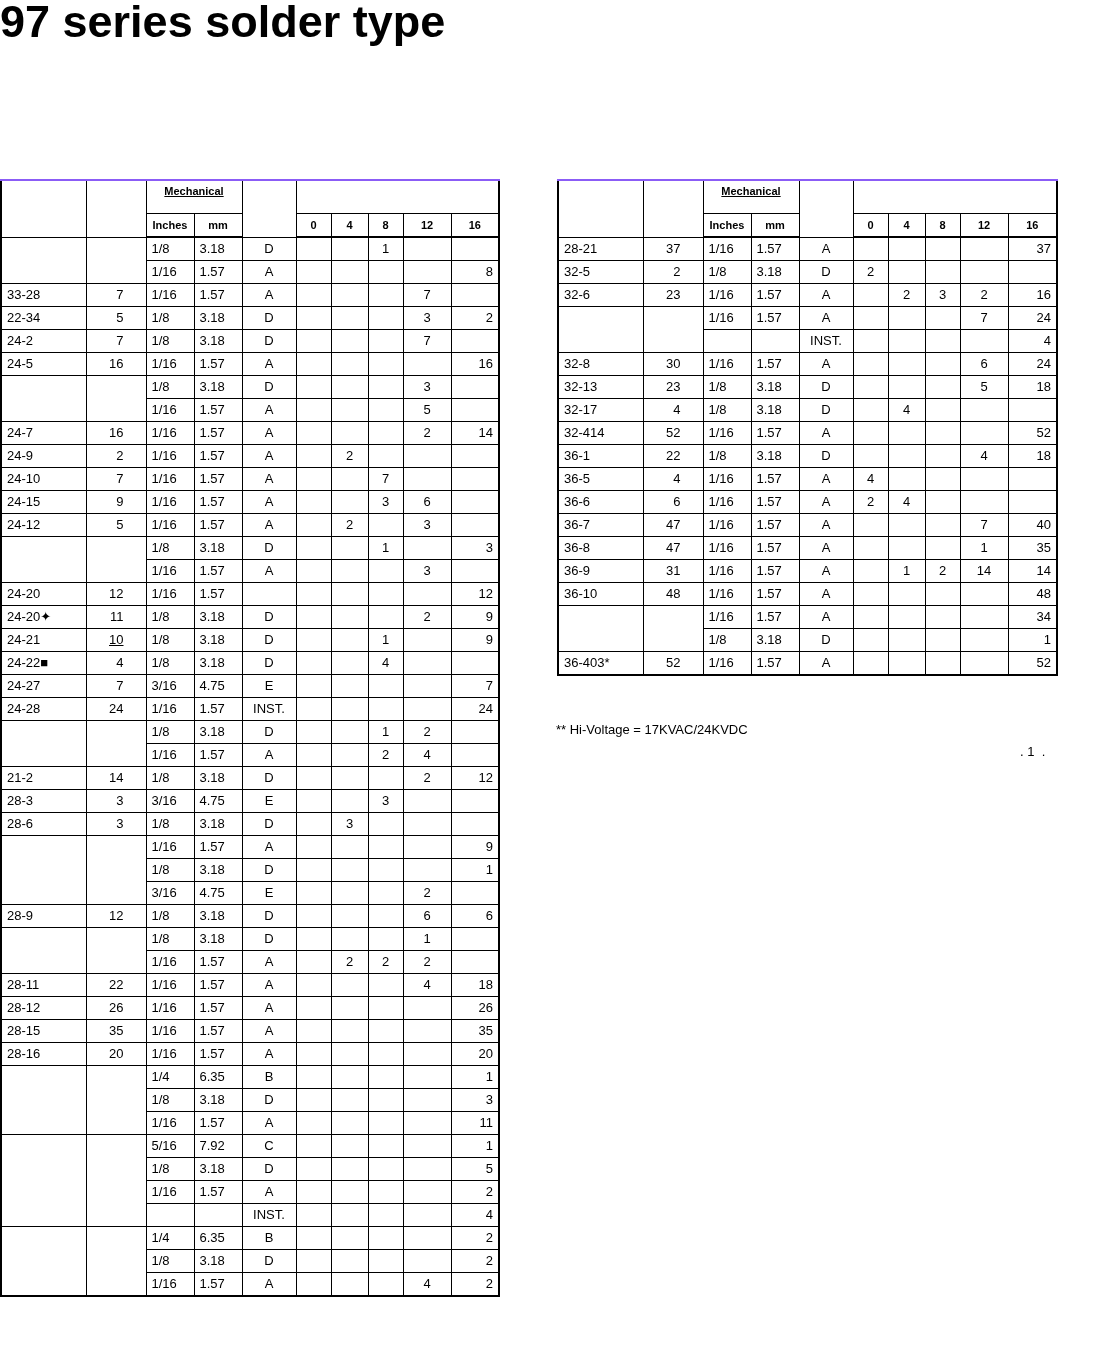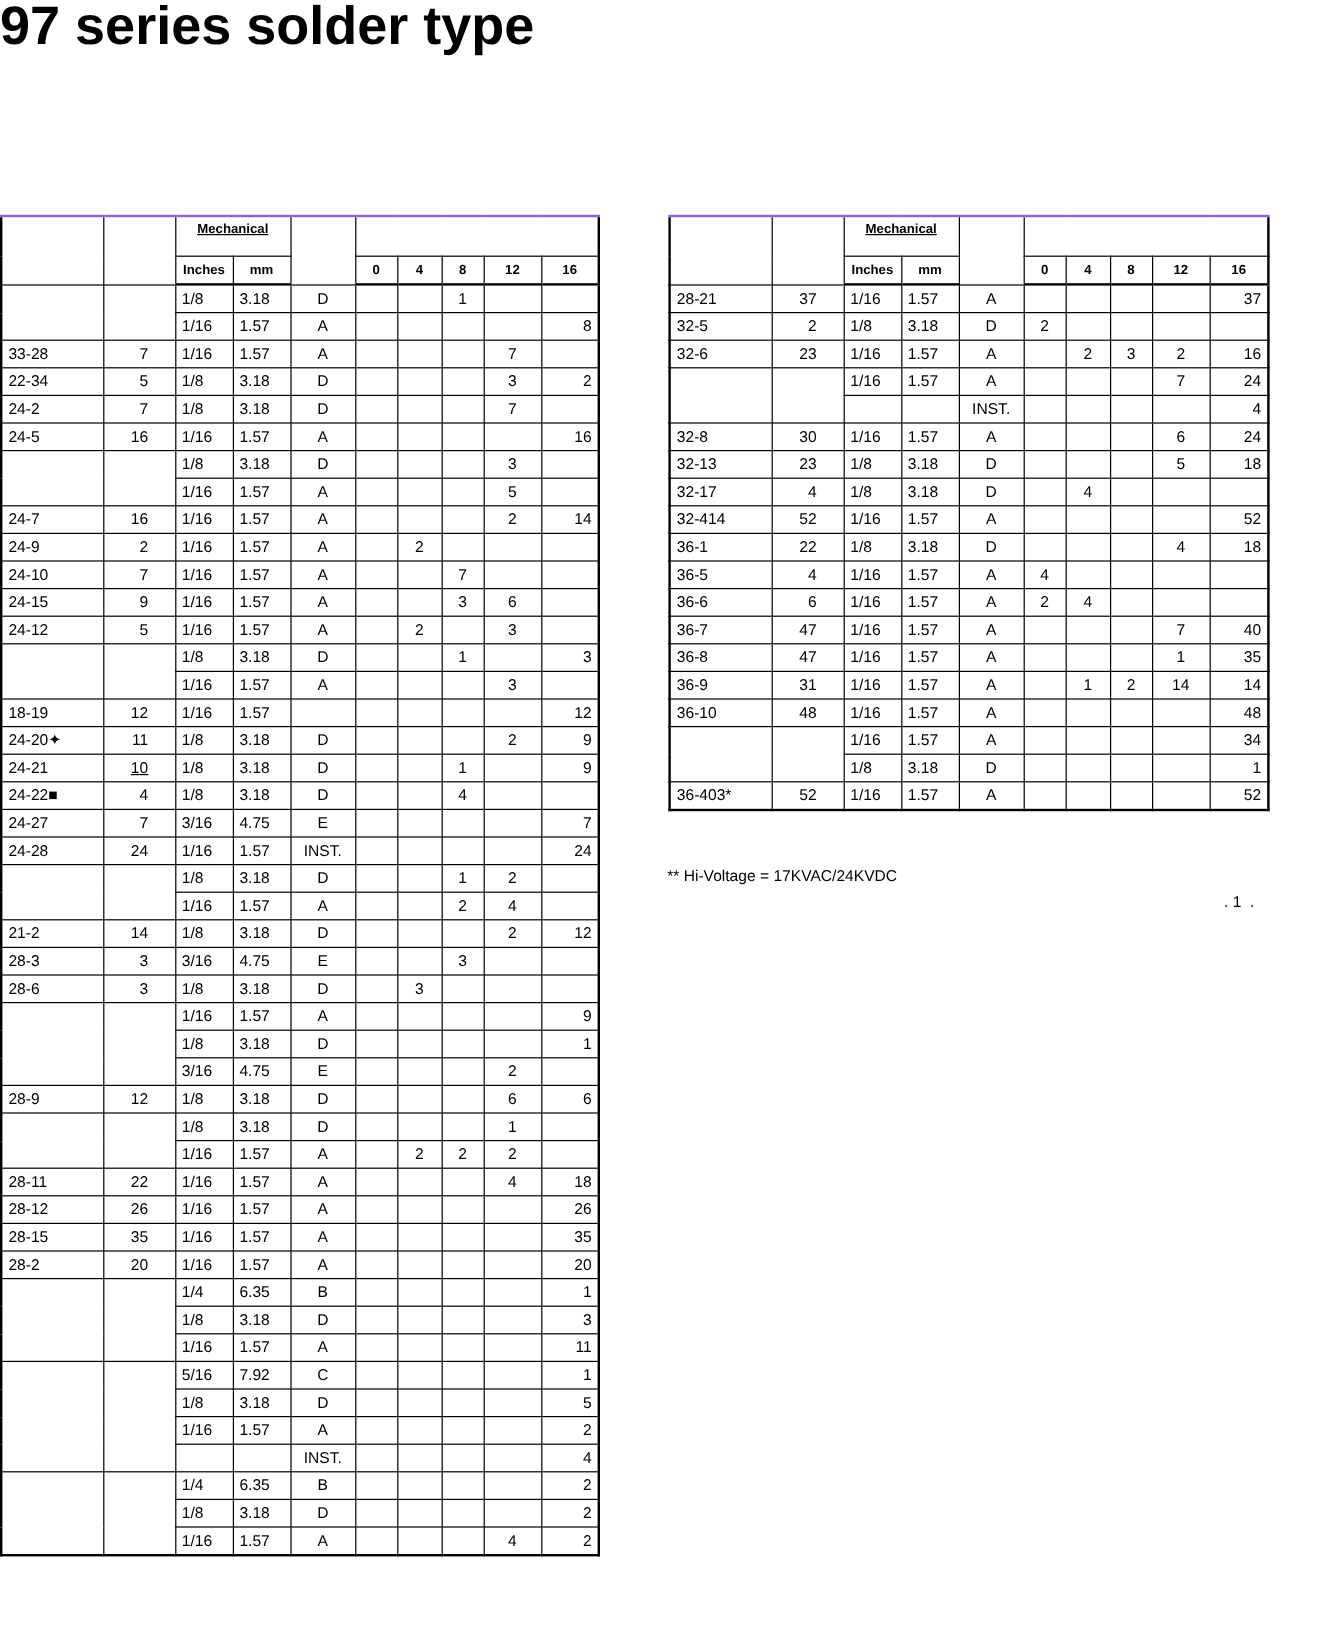--- a/index.html
+++ b/index.html
@@ -223,21 +223,21 @@
         <td class="l">1/16</td>
         <td class="l">1.57</td>
         <td class="c">A</td>
         <td class="c"></td>
         <td class="c"></td>
         <td class="c"></td>
         <td class="c">3</td>
         <td class="r"></td>
       </tr>
       <tr>
-        <td class="l" rowspan="1">18-19</td>
+        <td class="l" rowspan="1">24-20</td>
         <td class="r" rowspan="1" style="padding-right: 22px;">12</td>
         <td class="l">1/16</td>
         <td class="l">1.57</td>
         <td class="c"></td>
         <td class="c"></td>
         <td class="c"></td>
         <td class="c"></td>
         <td class="c"></td>
         <td class="r">12</td>
       </tr>
@@ -455,21 +455,21 @@
         <td class="l">1/16</td>
         <td class="l">1.57</td>
         <td class="c">A</td>
         <td class="c"></td>
         <td class="c"></td>
         <td class="c"></td>
         <td class="c"></td>
         <td class="r">35</td>
       </tr>
       <tr>
-        <td class="l" rowspan="1">28-2</td>
+        <td class="l" rowspan="1">28-16</td>
         <td class="r" rowspan="1" style="padding-right: 22px;">20</td>
         <td class="l">1/16</td>
         <td class="l">1.57</td>
         <td class="c">A</td>
         <td class="c"></td>
         <td class="c"></td>
         <td class="c"></td>
         <td class="c"></td>
         <td class="r">20</td>
       </tr>

